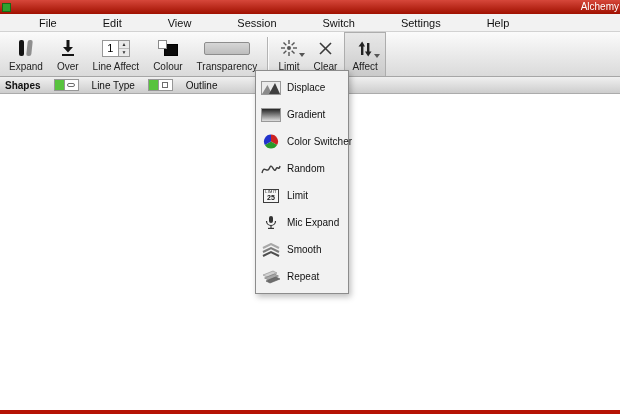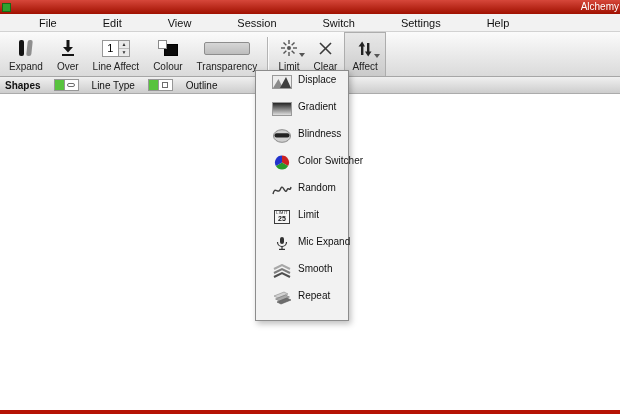--- a/index.html
+++ b/index.html
@@ -76,21 +76,21 @@
 
   .canvas { position:absolute; top:95px; left:0; right:0; bottom:4px; background:#ffffff; }
   .bottom-strip { position:absolute; left:0; right:0; bottom:0; height:4px; background:#b51205; }
 
   
   .menu {
     position:absolute; left:255px; top:70px; width:94px;
     background:#f2f2f2; border:1px solid #8c8c8c;
     box-shadow:2px 3px 6px rgba(0,0,0,0.25); padding:3px 0; z-index:5;
   }
-  .menu-item { display:flex; align-items:flex-start; height:27px; padding:0 16px; gap:6px; cursor:default; }
+  .menu-item { display:flex; align-items:center; height:27px; padding:0 5px; gap:6px; cursor:default; }
   .mi-icon { width:20px; height:15px; flex:0 0 auto; display:flex; align-items:center; justify-content:center; }
   .mi-label { font-size:10px; color:#111; white-space:nowrap; }
 
   .limit-box { width:16px; height:14px; border:1px solid #3c3c3c; background:#f6f6f6;
                display:flex; flex-direction:column; align-items:center; justify-content:center; line-height:1; }
   .limit-top { font-size:4px; letter-spacing:0.3px; color:#222; }
   .limit-num { font-size:7px; font-weight:bold; color:#111; }
 </style>
 </head>
 <body>
@@ -253,29 +253,20 @@
                 <stop offset="1" stop-color="#e6e6e6"></stop>
           </linearGradient>
             </defs>
           <rect x="0.5" y="0.5" width="19" height="13" fill="url(#grad1)" stroke="#999"></rect>
         </svg>
       </span>
       <span class="mi-label">Gradient</span>
     </div>
 
 
-    <div class="menu-item">
-      <span class="mi-icon">
-        <svg width="20" height="14" viewBox="0 0 20 14">
-          <ellipse cx="10" cy="7" rx="8.5" ry="6.3" fill="#cfcfcf" stroke="#8a8a8a"></ellipse>
-          <rect x="2.5" y="4.2" width="15" height="4.2" rx="2" fill="#222"></rect>
-        </svg>
-      </span>
-      <span class="mi-label">Blindness</span>
-    </div>
 
     <div class="menu-item">
       <span class="mi-icon">
         <svg width="16" height="15" viewBox="0 0 16 15">
           <path d="M8,7.5 L8,0.5 A7,7 0 0 1 14.1,11 Z" fill="#cc2222"></path>
           <path d="M8,7.5 L14.1,11 A7,7 0 0 1 1.9,11 Z" fill="#2a9a2a"></path>
           <path d="M8,7.5 L1.9,11 A7,7 0 0 1 8,0.5 Z" fill="#2233cc"></path>
         </svg>
       </span>
       <span class="mi-label">Color Switcher</span>

